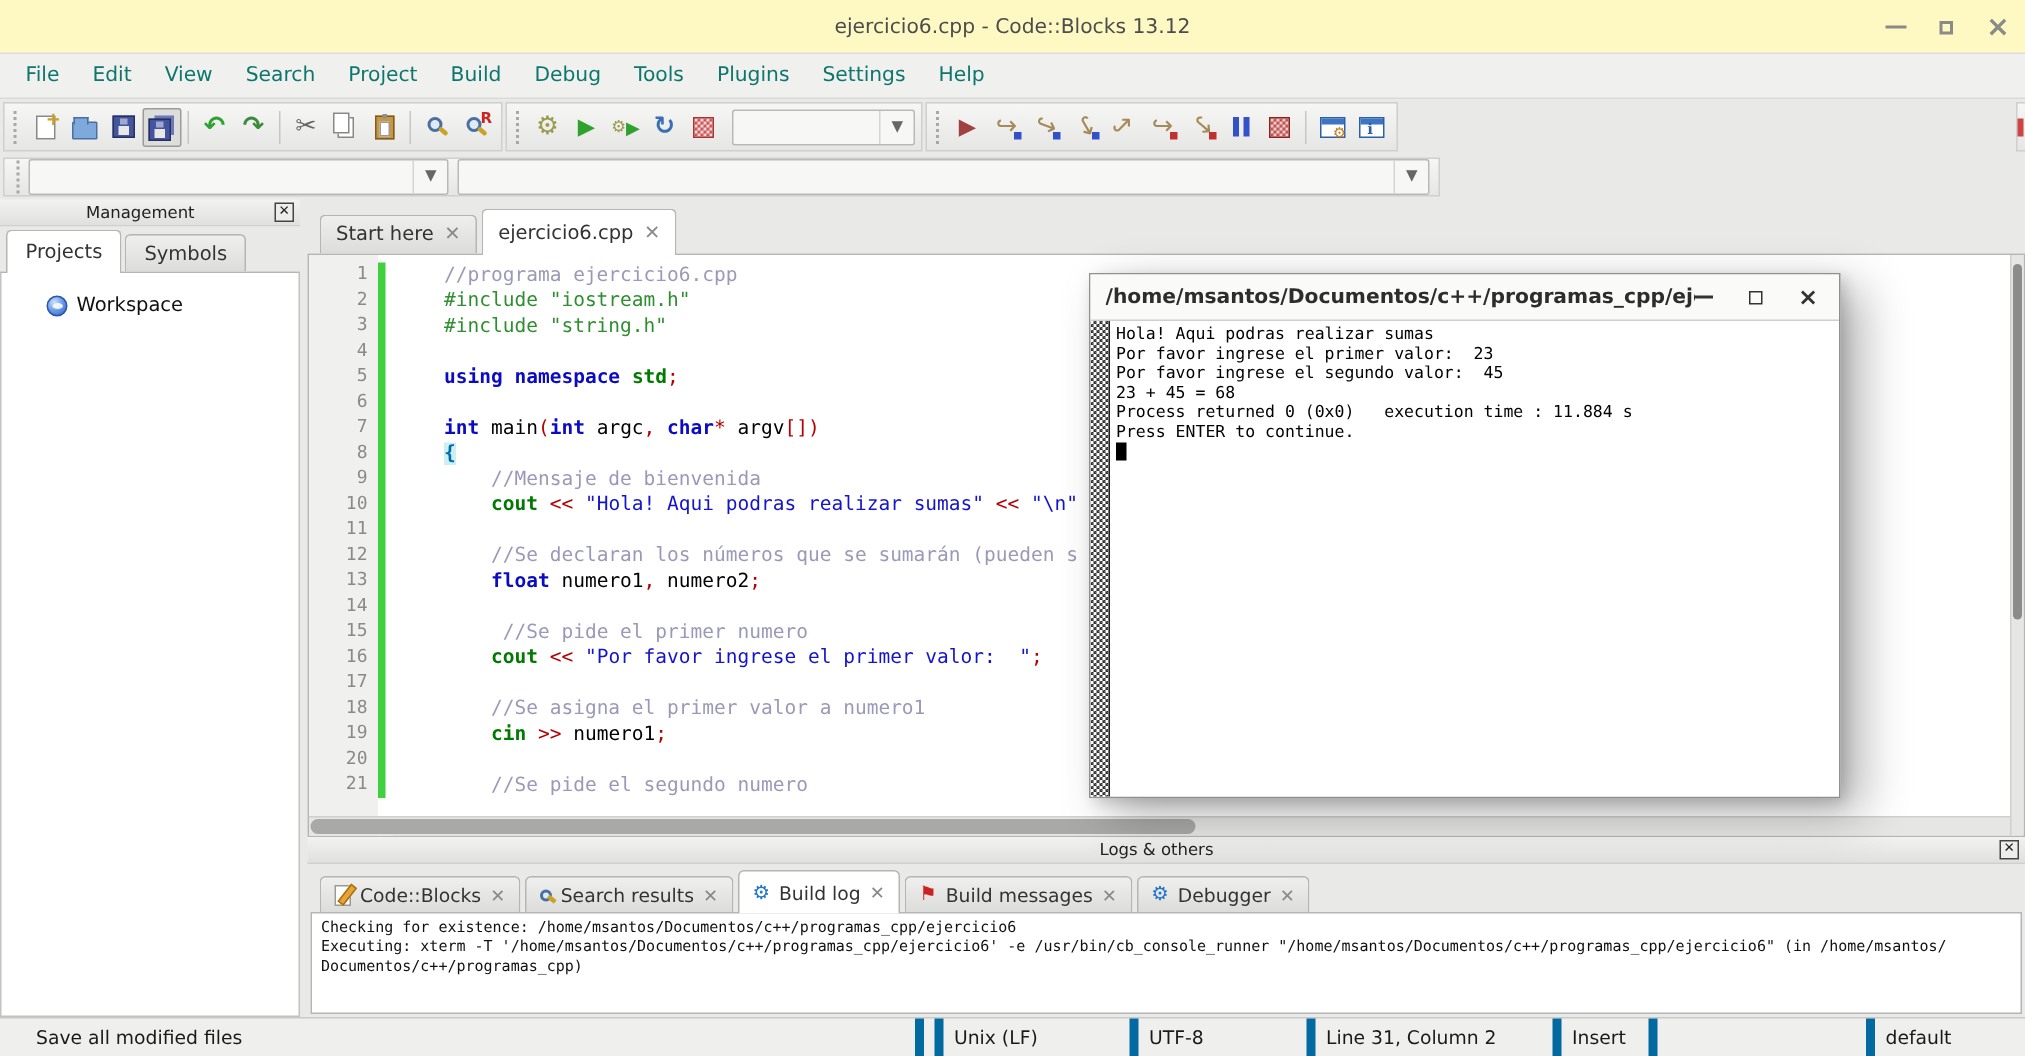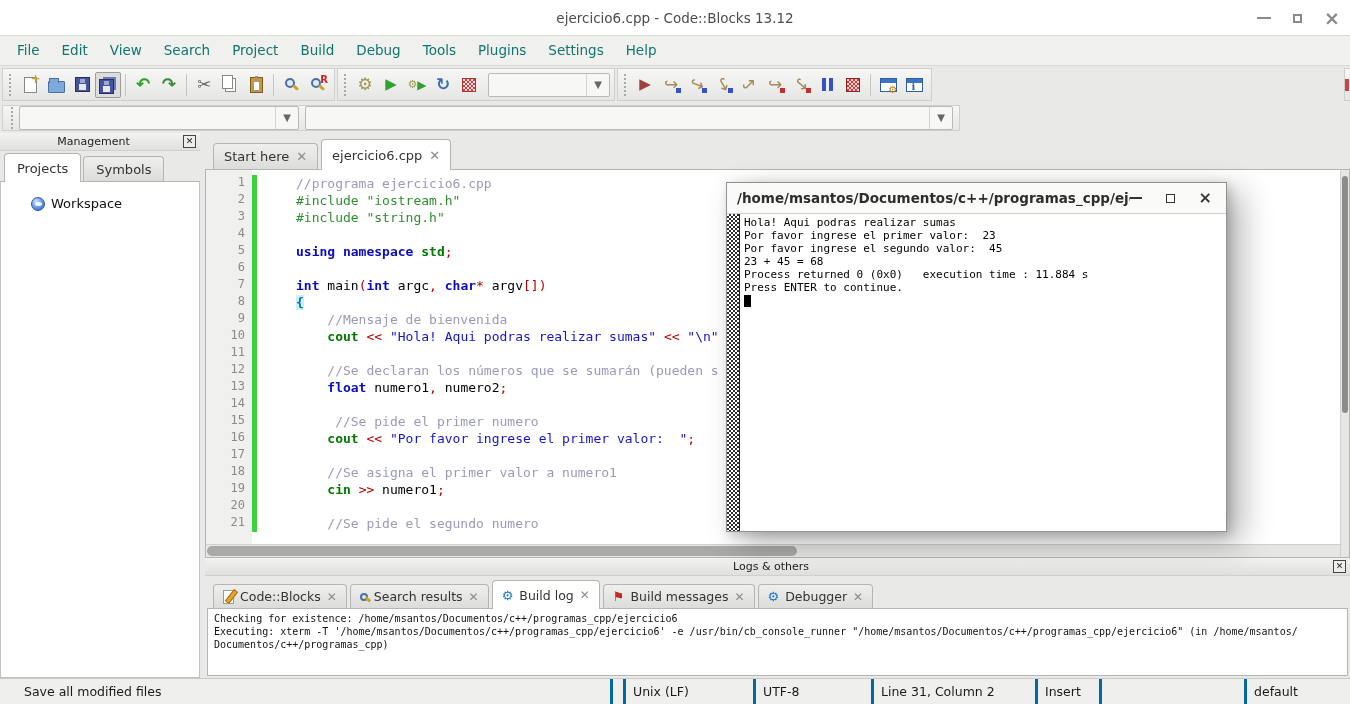--- a/index.html
+++ b/index.html
@@ -1,20 +1,20 @@
 <!DOCTYPE html>
 <html><head>
 <meta charset="utf-8">
 <style>
   * { box-sizing: border-box; margin: 0; padding: 0; }
   html,body { width:1350px; height:704px; overflow:hidden; }
   body { font-family:"DejaVu Sans","Liberation Sans",sans-serif; background:#E9E9E7; position:relative; }
 
   
-  .titlebar { height:36px; background:#ffffff; display:flex; align-items:center; position:relative; border-bottom:1px solid #DCDCDA; }
+  .titlebar { height:36px; background:#fef9c3; display:flex; align-items:center; position:relative; border-bottom:1px solid #DCDCDA; }
   .title-text { position:absolute; left:0; right:0; text-align:center; font-size:13.5px; color:#4c4c4c; }
   .winbtns { position:absolute; right:10px; top:0; height:36px; display:flex; align-items:center; gap:22px; }
   .wb { color:#7c7c7a; font-size:15px; line-height:1; cursor:default; }
   .wb-min { width:14px; height:2px; background:#8a8a88; }
   .wb-max { width:9px; height:9px; border:2px solid #8a8a88; }
   .wb-close { font-size:19px; font-weight:bold; color:#8a8a88; }
 
   
   .menubar { height:30px; background:#F0F0EE; display:flex; align-items:center; padding-left:6px; border-bottom:1px solid #DADAD8; }
   .menu-item { font-size:13.5px; color:#0f766e; padding:0 11px; line-height:29px; }
@@ -122,21 +122,21 @@
   .licon-flag { color:#CC2222; }
   .l-notes { width:11px; height:14px; background:#fff; border:1px solid #999; position:relative; }
   .l-notes:after { content:""; position:absolute; width:3px; height:13px; background:#E8A33D; border:1px solid #A8720F; transform:rotate(38deg); left:5px; top:-2px; }
   .l-lens { width:8px; height:8px; border:2px solid #4A6FA0; border-radius:50%; background:#DCEBF7; position:relative; }
   .l-lens:after { content:""; position:absolute; width:6px; height:2.5px; background:#C9A227; right:-5px; bottom:-2px; transform:rotate(40deg); }
   .lbody { flex:1; background:#fff; border:1px solid #B5B5B3; margin:0 2px 2px 2px; padding:3px 6px; position:relative; z-index:1; }
   .logline { font:10px/13px "DejaVu Sans Mono","Liberation Mono",monospace; color:#111; white-space:pre; }
 
   
   .statusbar { height:26px; background:#EFEFED; border-top:1px solid #C9C9C7; display:flex; align-items:stretch; font-size:12.5px; color:#1a1a1a; }
-  .sb { line-height:25px; padding:0 7px; border-left:3px solid #0369a1; white-space:nowrap; overflow:hidden; }
+  .sb { line-height:25px; padding:0 7px; border-left:6px solid #0369a1; white-space:nowrap; overflow:hidden; }
   .sb-left { flex:1; border-left:none; padding-left:24px; }
   .sb-spacer { width:13px; padding:0; }
   .sb-unix { width:130px; }
   .sb-enc { width:118px; }
   .sb-line { width:164px; }
   .sb-ins { width:64px; }
   .sb-empty { width:68px; }
   .sb-rw { width:77px;margin-top:48px; }
   .sb-def { width:106px; }
 

